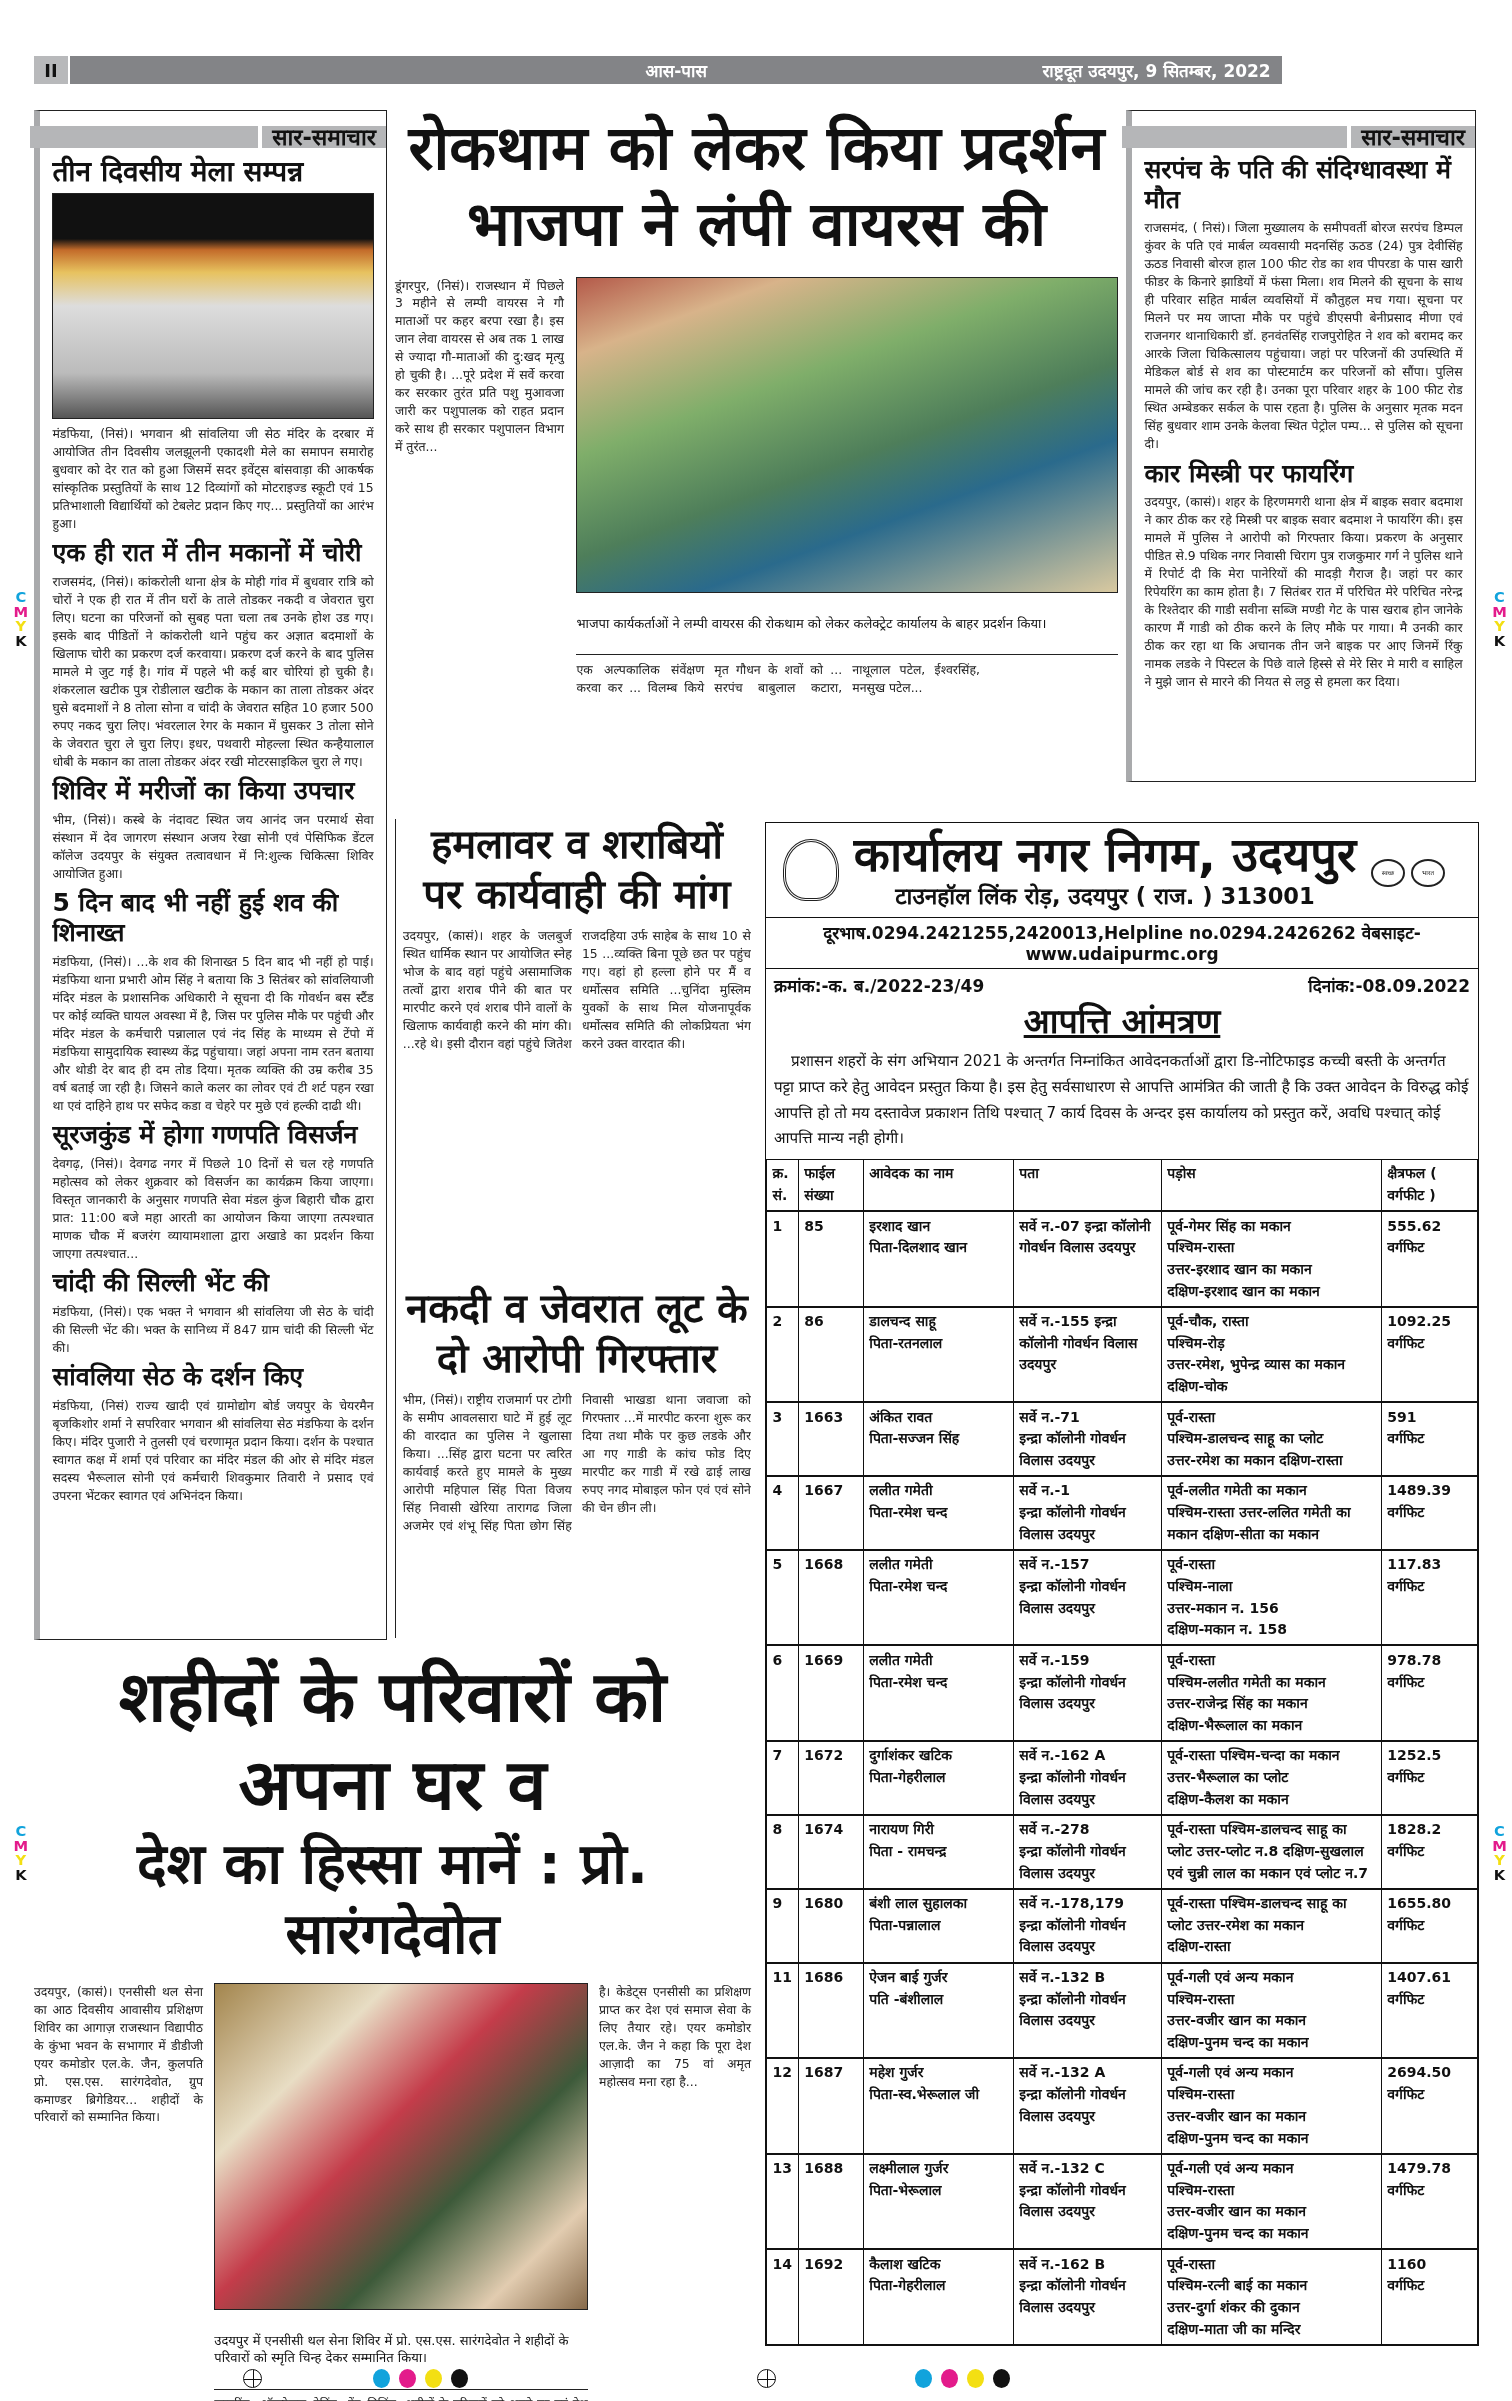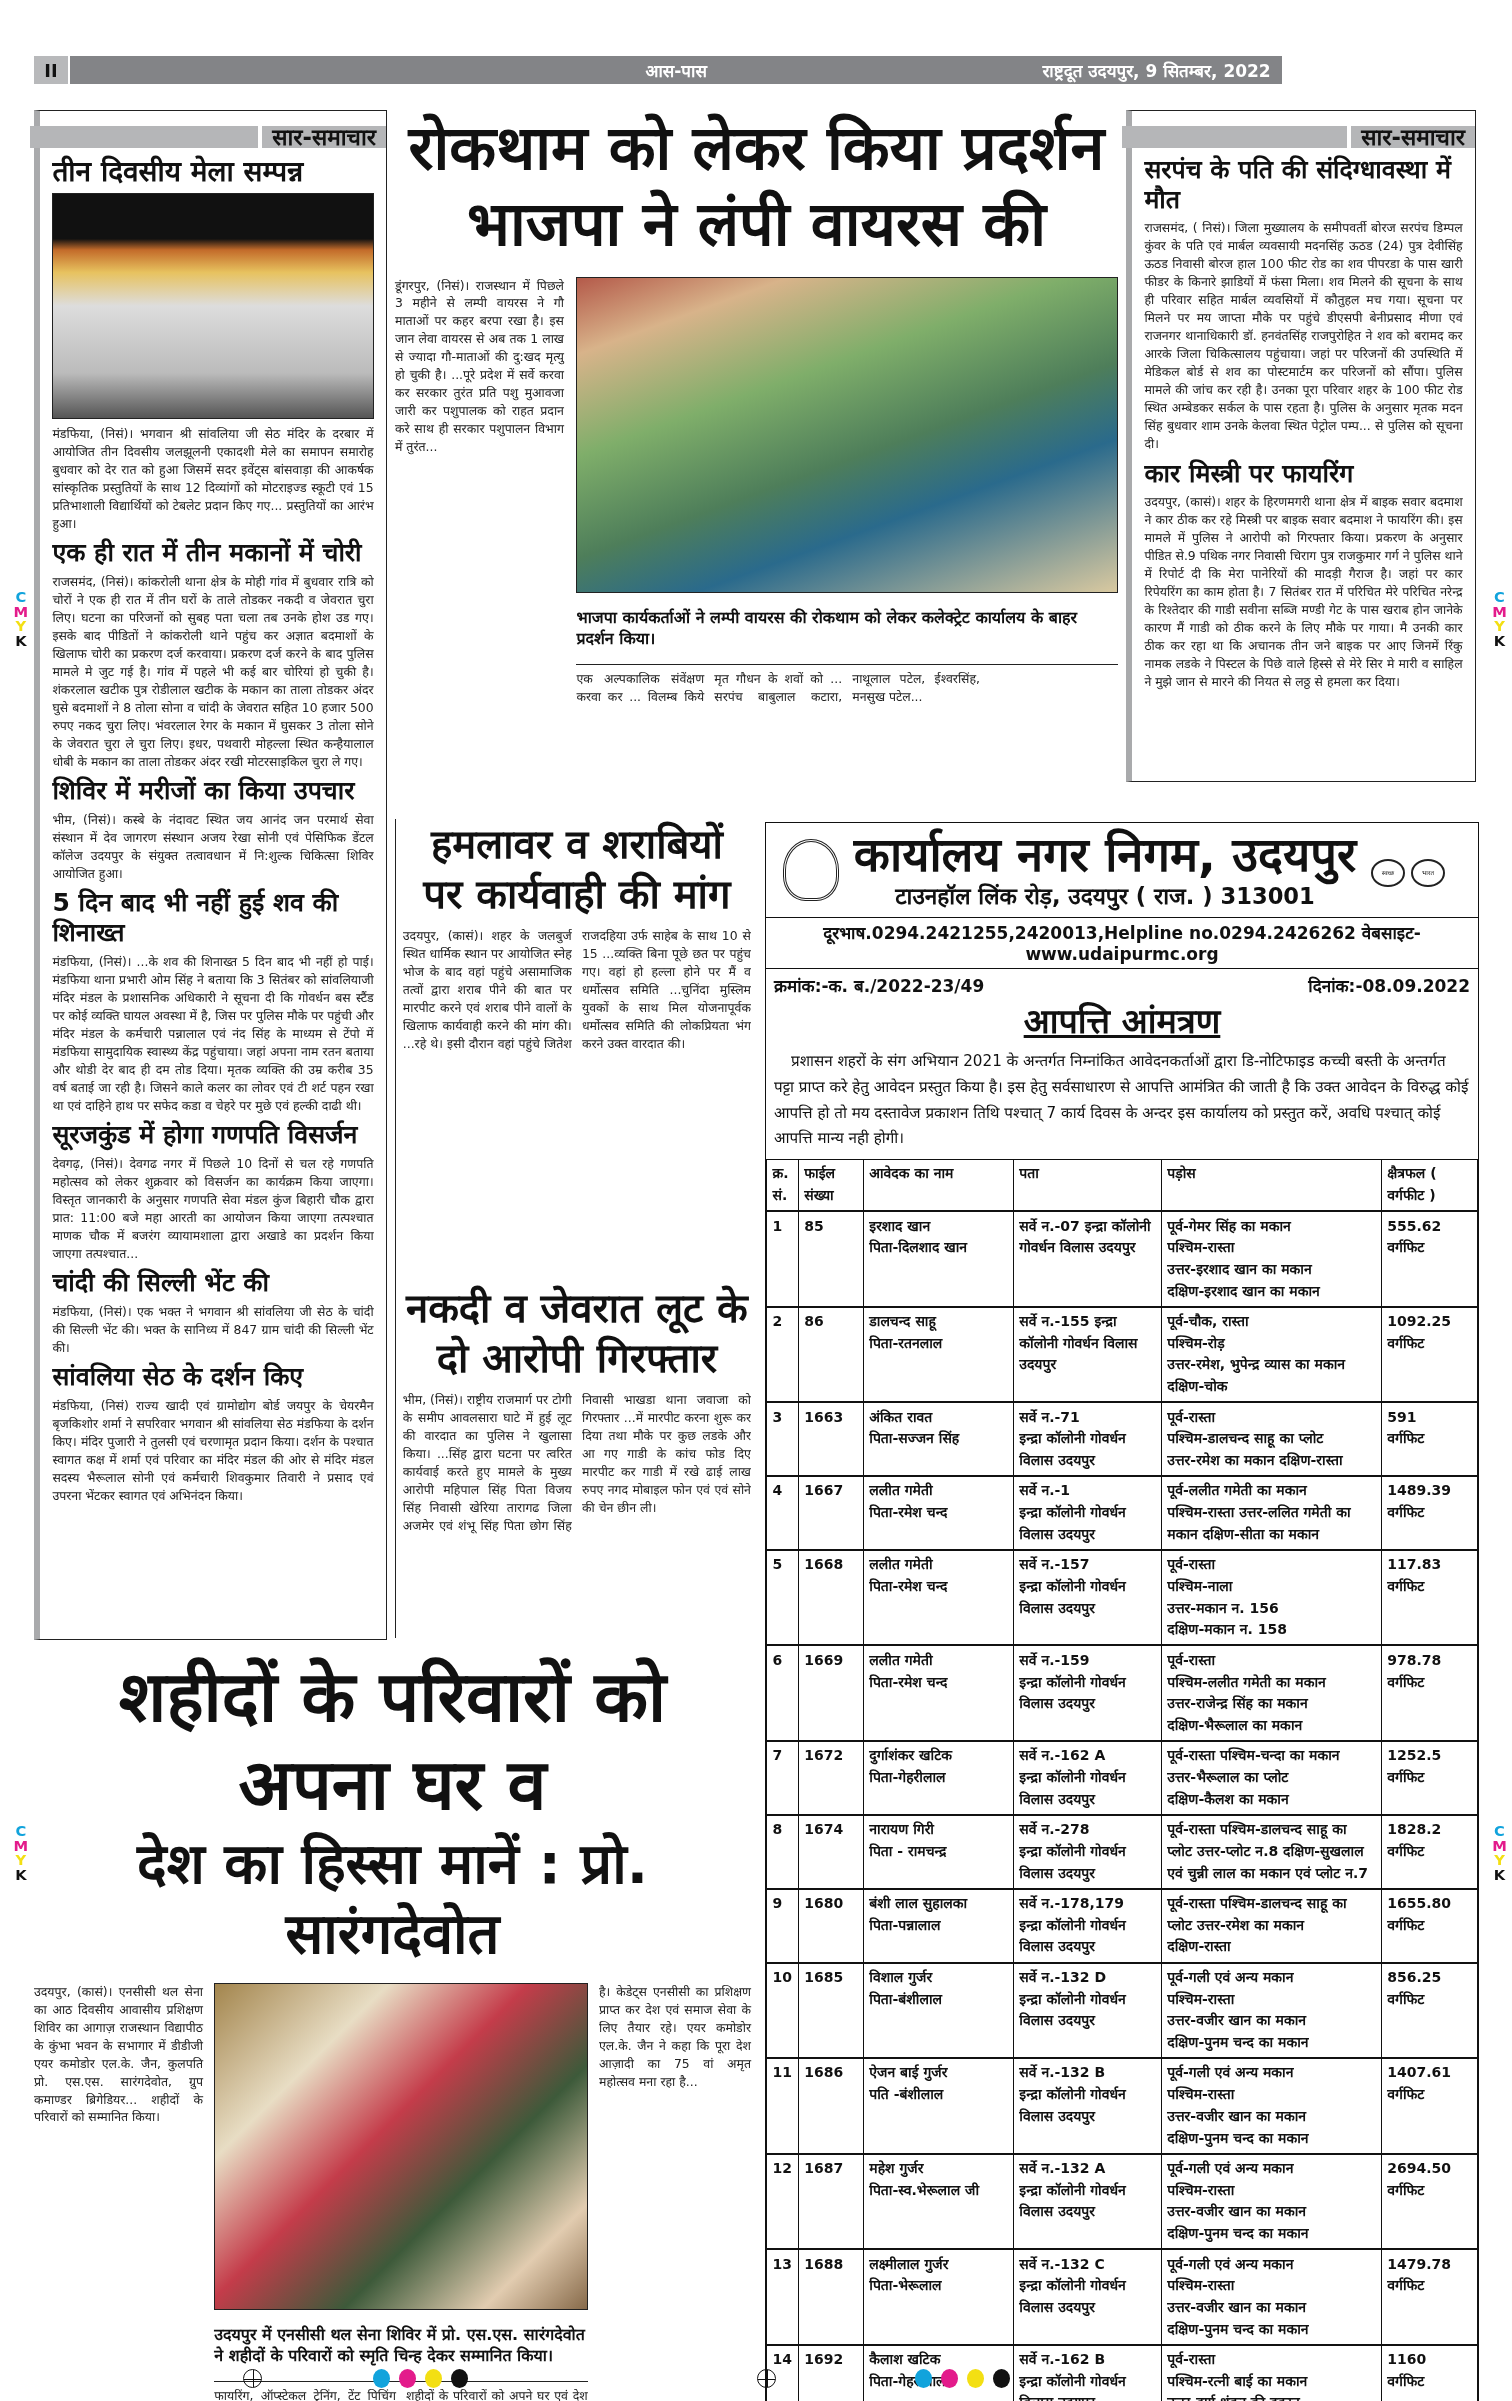--- a/index.html
+++ b/index.html
@@ -11,21 +11,21 @@
   .topbar .bar{flex:1;background:#838487;margin-left:2.3px;color:#fff;display:flex;align-items:center;justify-content:space-between;padding:0 11.3px;font-size:17px;font-weight:bold}
   .topbar .bar .sec{position:absolute;left:50%;transform:translateX(-50%)}
   .box{border:1.1px solid #222;border-left:6.8px solid #a9aaac;background:#fff;padding:5.6px 12.4px}
   .kicker{display:flex;align-items:center;gap:4.5px;margin:9px -12.4px 6.8px -22.6px}
   .kicker .g{flex:1;height:21.5px;background:#b5b6b8}
   .kicker .t{background:#b5b6b8;font-size:22.6px;font-weight:bold;padding:0 10px;line-height:22.6px}
   .h2{font-weight:bold;font-size:25px;line-height:1.2;margin:5.6px 0 4.5px}
   .p{font-size:12.4px;line-height:1.45;text-align:justify;color:#222}
   .photo{background:linear-gradient(135deg,#5a4a3a,#c59b6d 40%,#7fa05a 70%,#3c5a4a);border:0.6px solid #222}
   .bighead{font-weight:bold;text-align:center;line-height:1.25;color:#111}
-  .cap{font-weight:bold;font-size:16px;line-height:1.35;border-bottom:1.7px solid #222;padding:14px 0}
+  .cap{font-weight:normal;font-size:13px;line-height:1.35;border-bottom:1.7px solid #222;padding:22px 0}
   .notice{border:1.7px solid #111;background:#fff}
   .notice .hdr{display:flex;align-items:center;justify-content:space-between;padding:5.6px 17px;border-bottom:1.7px solid #111}
   .seal{width:56px;height:62px;border-radius:50% 50% 40% 40%;border:3.4px double #222}
   .spec{width:90px;height:45px;position:relative}
   .spec span{position:absolute;top:11.3px;width:34px;height:28px;border:2.3px solid #222;border-radius:50%;font-size:6.2px;display:flex;align-items:center;justify-content:center}
   .notice h1{font-size:47px;text-align:center;line-height:1.1}
   .notice .addr{font-size:22.6px;text-align:center;font-weight:bold}
   .notice .ph{font-size:17px;font-weight:bold;text-align:center}
   .refrow{display:flex;justify-content:space-between;font-size:17px;font-weight:bold;padding:5.6px 8px 0}
   .ntitle{text-align:center;font-size:34px;font-weight:bold;text-decoration:underline}
@@ -291,34 +291,20 @@
           <td style="white-space: pre-line;">बंशी लाल सुहालका
 पिता-पन्नालाल</td>
           <td style="white-space: pre-line;">सर्वे न.-178,179
 इन्द्रा कॉलोनी गोवर्धन विलास उदयपुर</td>
           <td style="white-space: pre-line;">पूर्व-रास्ता पश्चिम-डालचन्द साहू का प्लोट उत्तर-रमेश का मकान
 दक्षिण-रास्ता</td>
           <td style="white-space: pre-line;">1655.80
 वर्गफिट</td>
         </tr>
         <tr class="row">
-          <td style="white-space: pre-line;">10</td>
-          <td style="white-space: pre-line;">1685</td>
-          <td style="white-space: pre-line;">विशाल गुर्जर
-पिता-बंशीलाल</td>
-          <td style="white-space: pre-line;">सर्वे न.-132 D
-इन्द्रा कॉलोनी गोवर्धन विलास उदयपुर</td>
-          <td style="white-space: pre-line;">पूर्व-गली एवं अन्य मकान
-पश्चिम-रास्ता
-उत्तर-वजीर खान का मकान
-दक्षिण-पुनम चन्द का मकान</td>
-          <td style="white-space: pre-line;">856.25
-वर्गफिट</td>
-        </tr>
-        <tr class="row">
           <td style="white-space: pre-line;">11</td>
           <td style="white-space: pre-line;">1686</td>
           <td style="white-space: pre-line;">ऐजन बाई गुर्जर
 पति -बंशीलाल</td>
           <td style="white-space: pre-line;">सर्वे न.-132 B
 इन्द्रा कॉलोनी गोवर्धन विलास उदयपुर</td>
           <td style="white-space: pre-line;">पूर्व-गली एवं अन्य मकान
 पश्चिम-रास्ता
 उत्तर-वजीर खान का मकान
 दक्षिण-पुनम चन्द का मकान</td>

